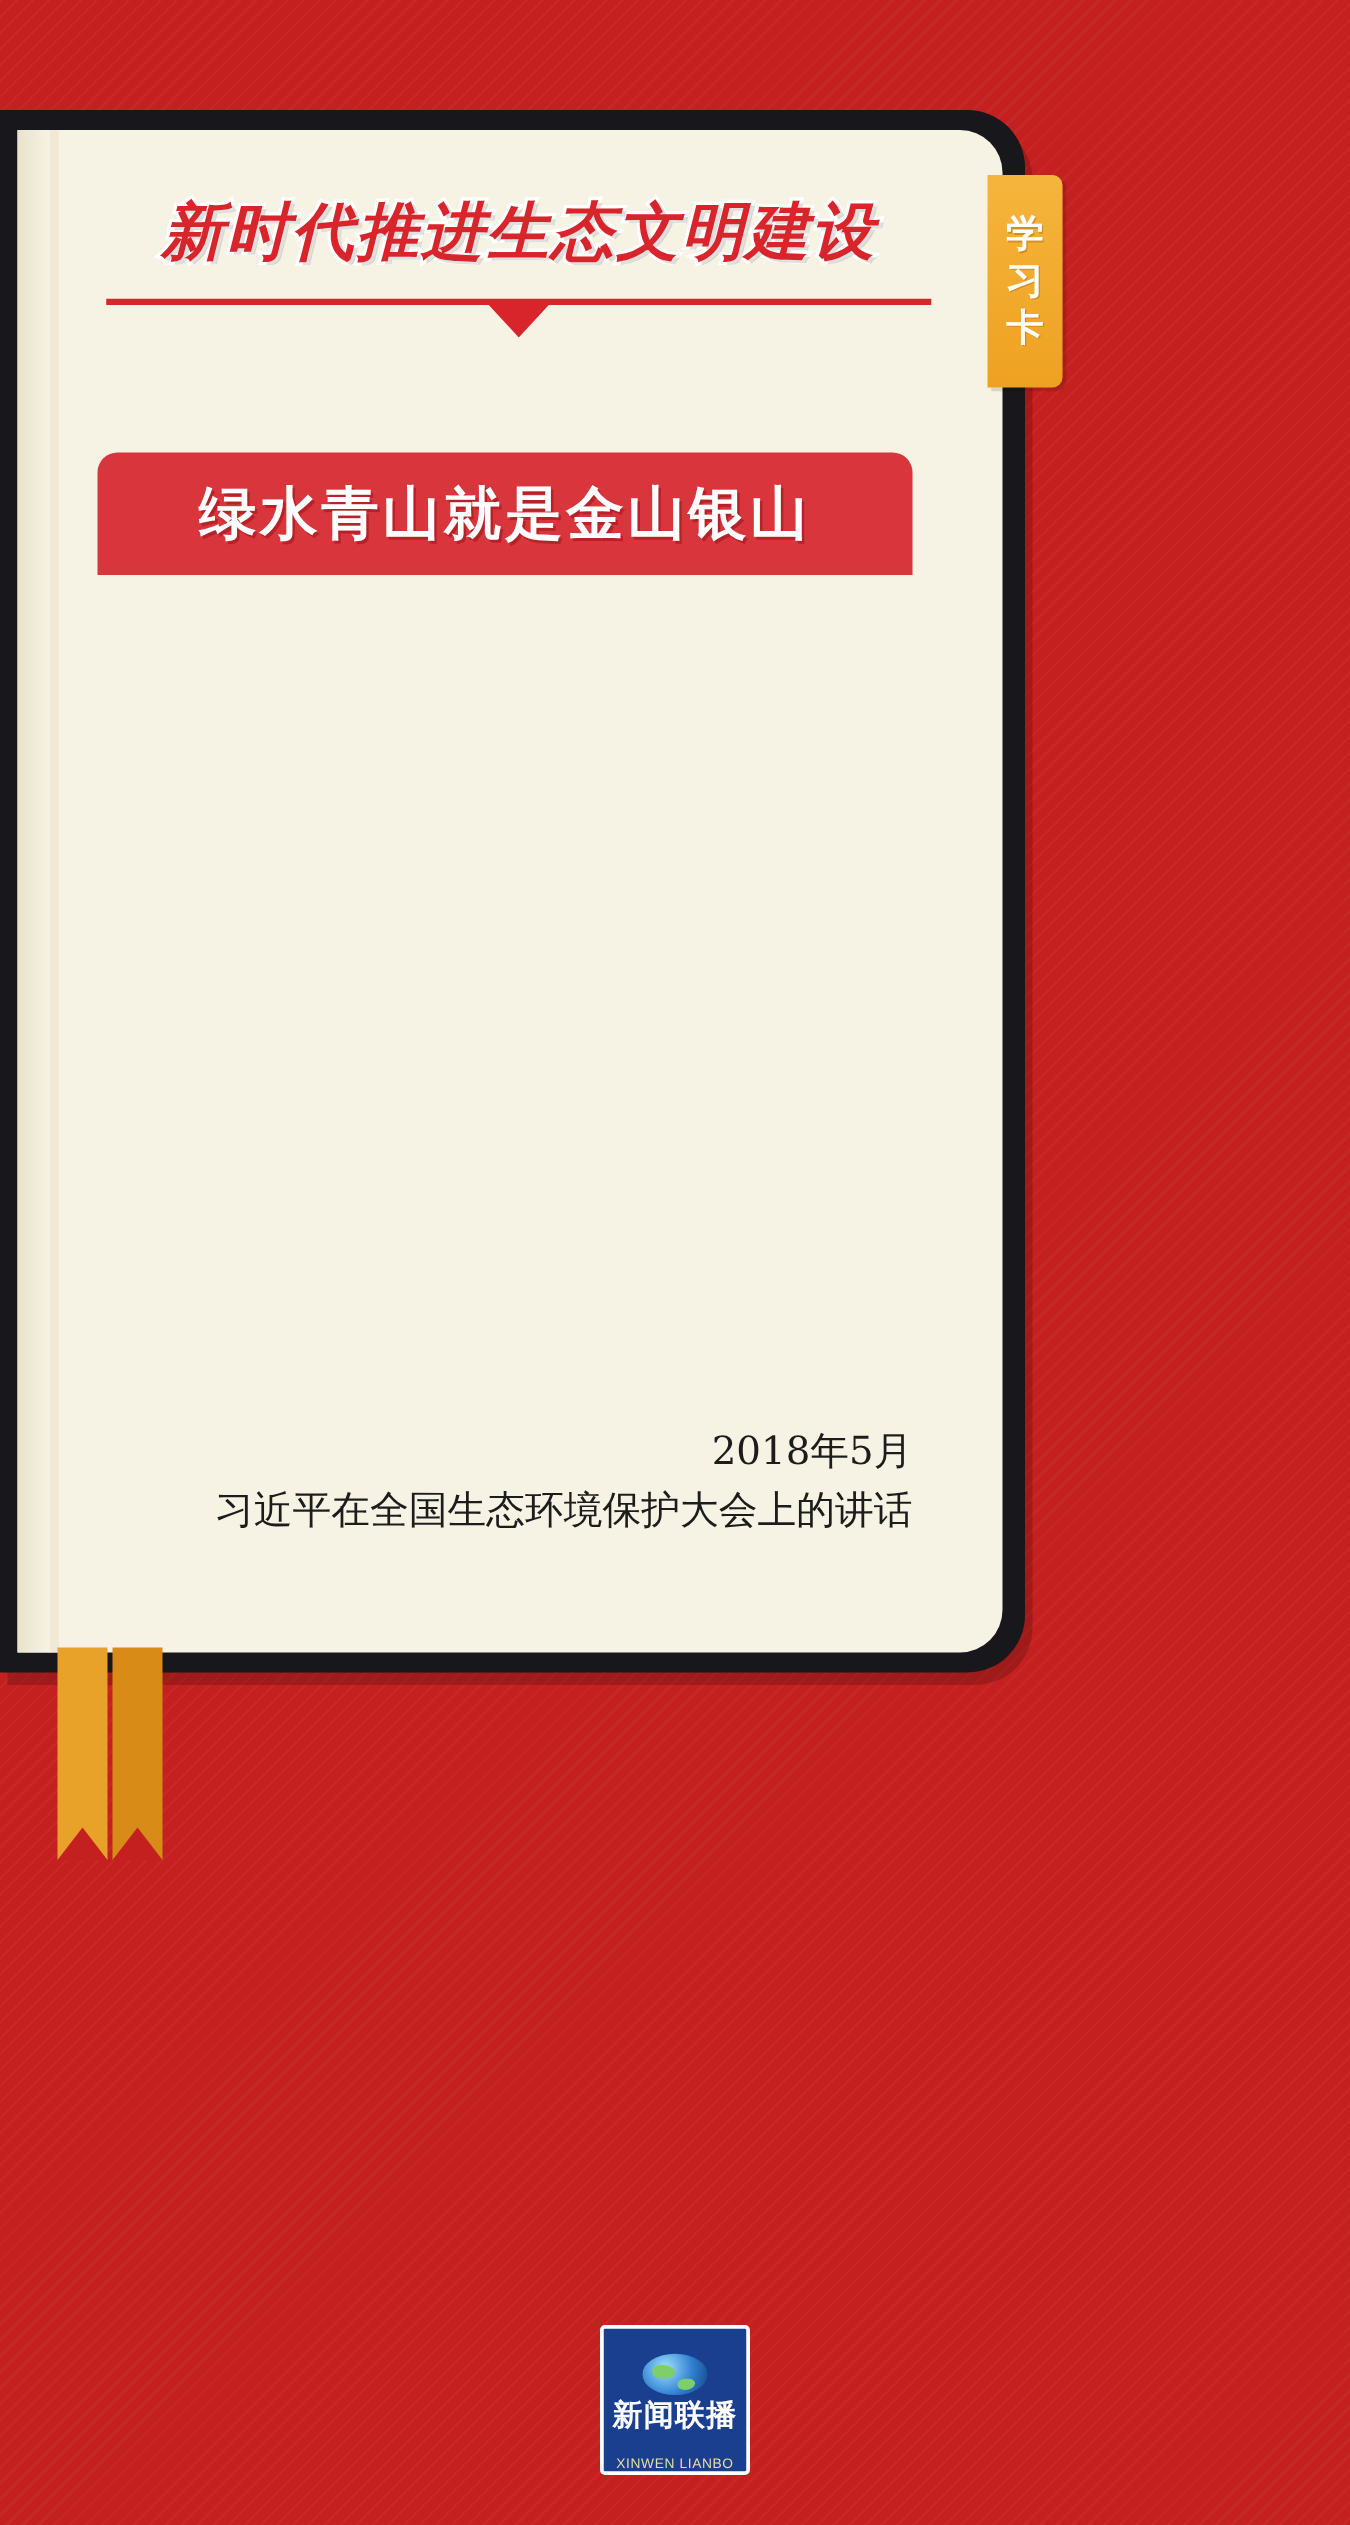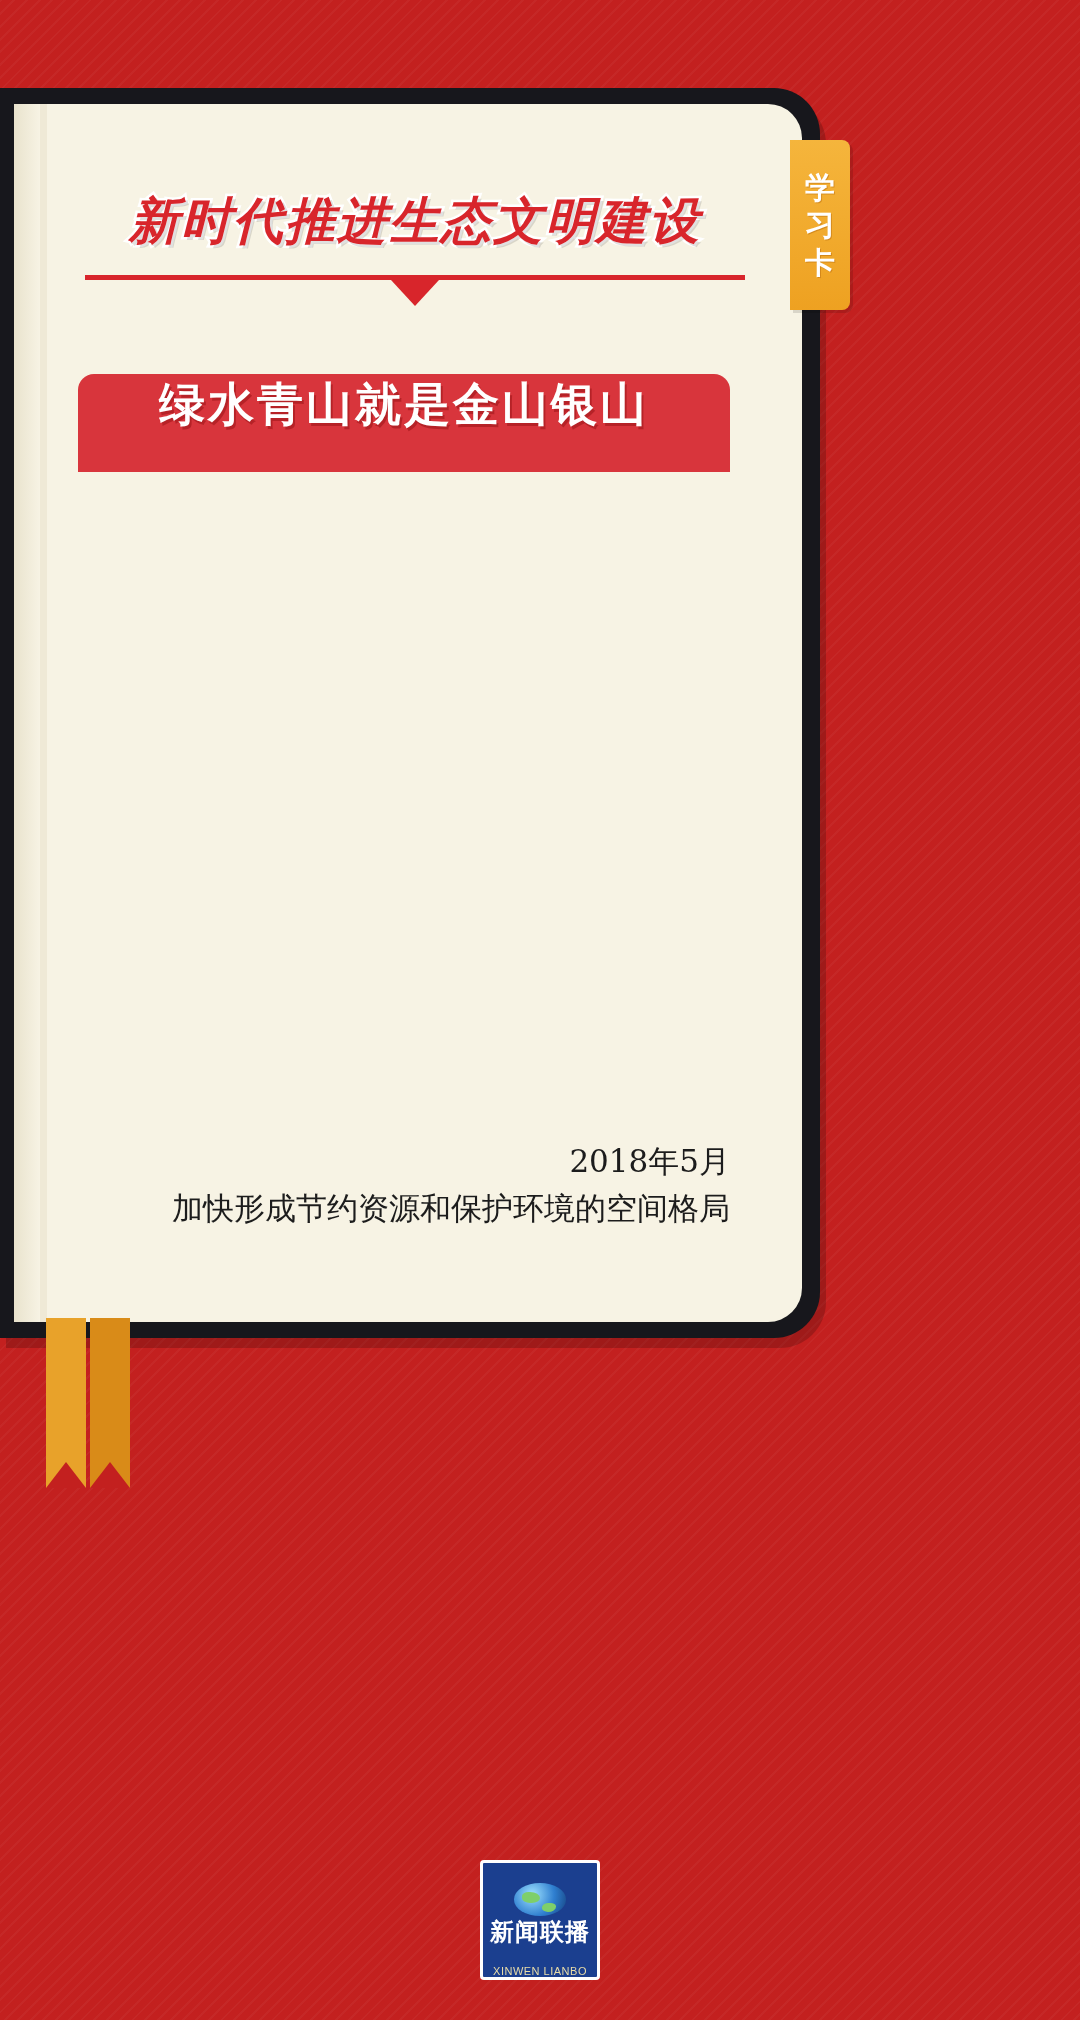--- a/index.html
+++ b/index.html
@@ -119,21 +119,20 @@
     text-shadow: 1px 1px 0 rgba(160,80,0,0.35);
   }
 
   
   .title-block {
     position: absolute;
     left: 60px;
     top: 152px;
     width: 710px;
     text-align: center;
-    margin-top: 36px;
   }
   .title-line {
     font-family: "DejaVu Serif", serif;
     font-weight: bold;
     font-style: italic;
     font-size: 50px;
     letter-spacing: 2px;
     color: #d8252b;
     line-height: 1.3;
     -webkit-text-stroke: 5px #ffffff;
@@ -161,22 +160,22 @@
     position: absolute;
     left: 78px;
     top: 362px;
     width: 652px;
   }
   .card-header {
     background: #d8353c;
     border-radius: 16px 16px 0 0;
     height: 98px;
     display: flex;
+    align-items: center;
     justify-content: center;
-    margin-top: 12px;
   }
   .card-header .htext {
     font-family: "DejaVu Serif", serif;
     font-weight: bold;
     font-size: 46px;
     letter-spacing: 3px;
     color: #ffffff;
     text-shadow: 2px 3px 0 rgba(120,0,0,0.35);
   }
   .card-body {
@@ -312,20 +311,20 @@
 </div>
 
 <div class="card">
   <div class="card-header">
     <div class="htext">绿水青山就是金山银山</div>
   </div>
 </div>
 
 <div class="attribution">
   <div class="attr-date">2018年5月</div>
-  <div class="attr-source">加快形成节约资源和保护环境的空间格局</div>
+  <div class="attr-source">习近平在全国生态环境保护大会上的讲话</div>
 </div>
 
 <div class="footer-logo">
   <div class="globe"></div>
   <div class="logo-cn">新闻联播</div>
   <div class="logo-en">XINWEN LIANBO</div>
 </div>
 
 </body></html>

